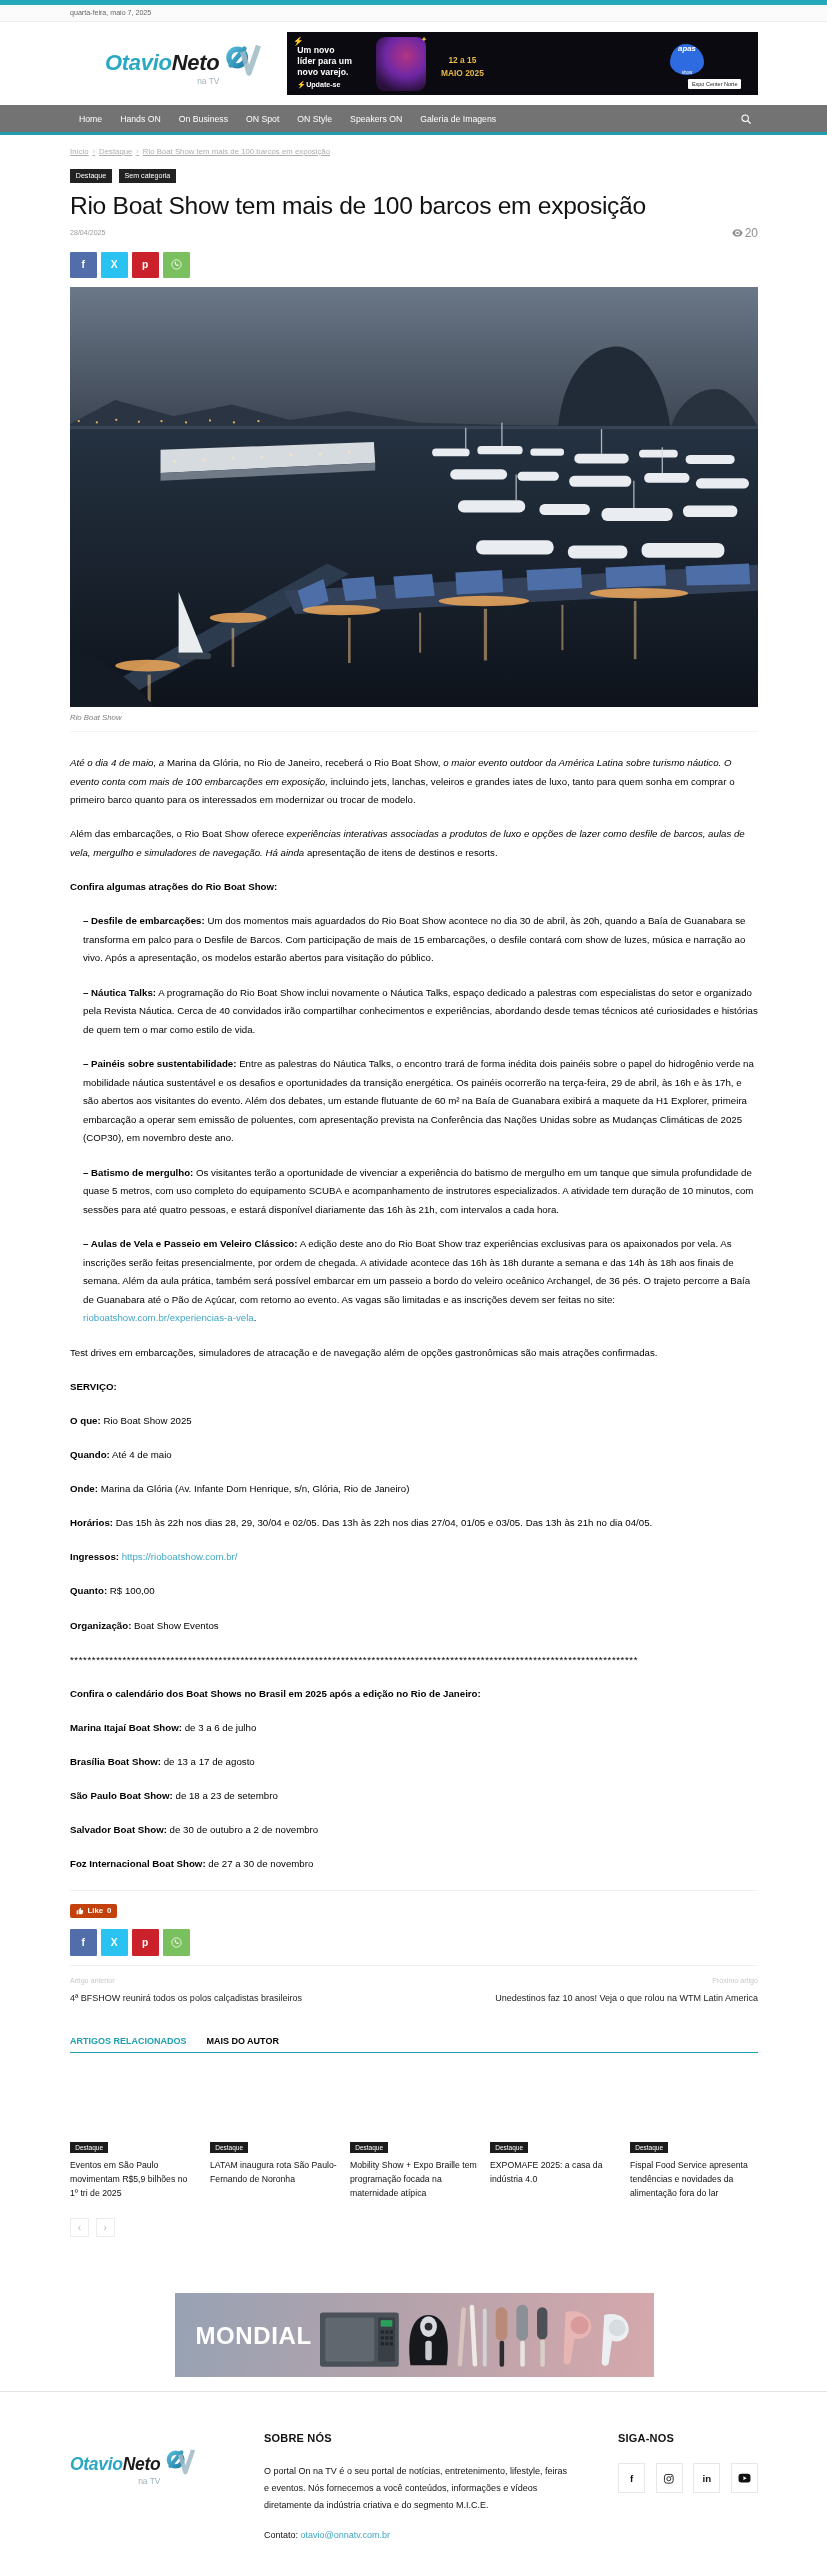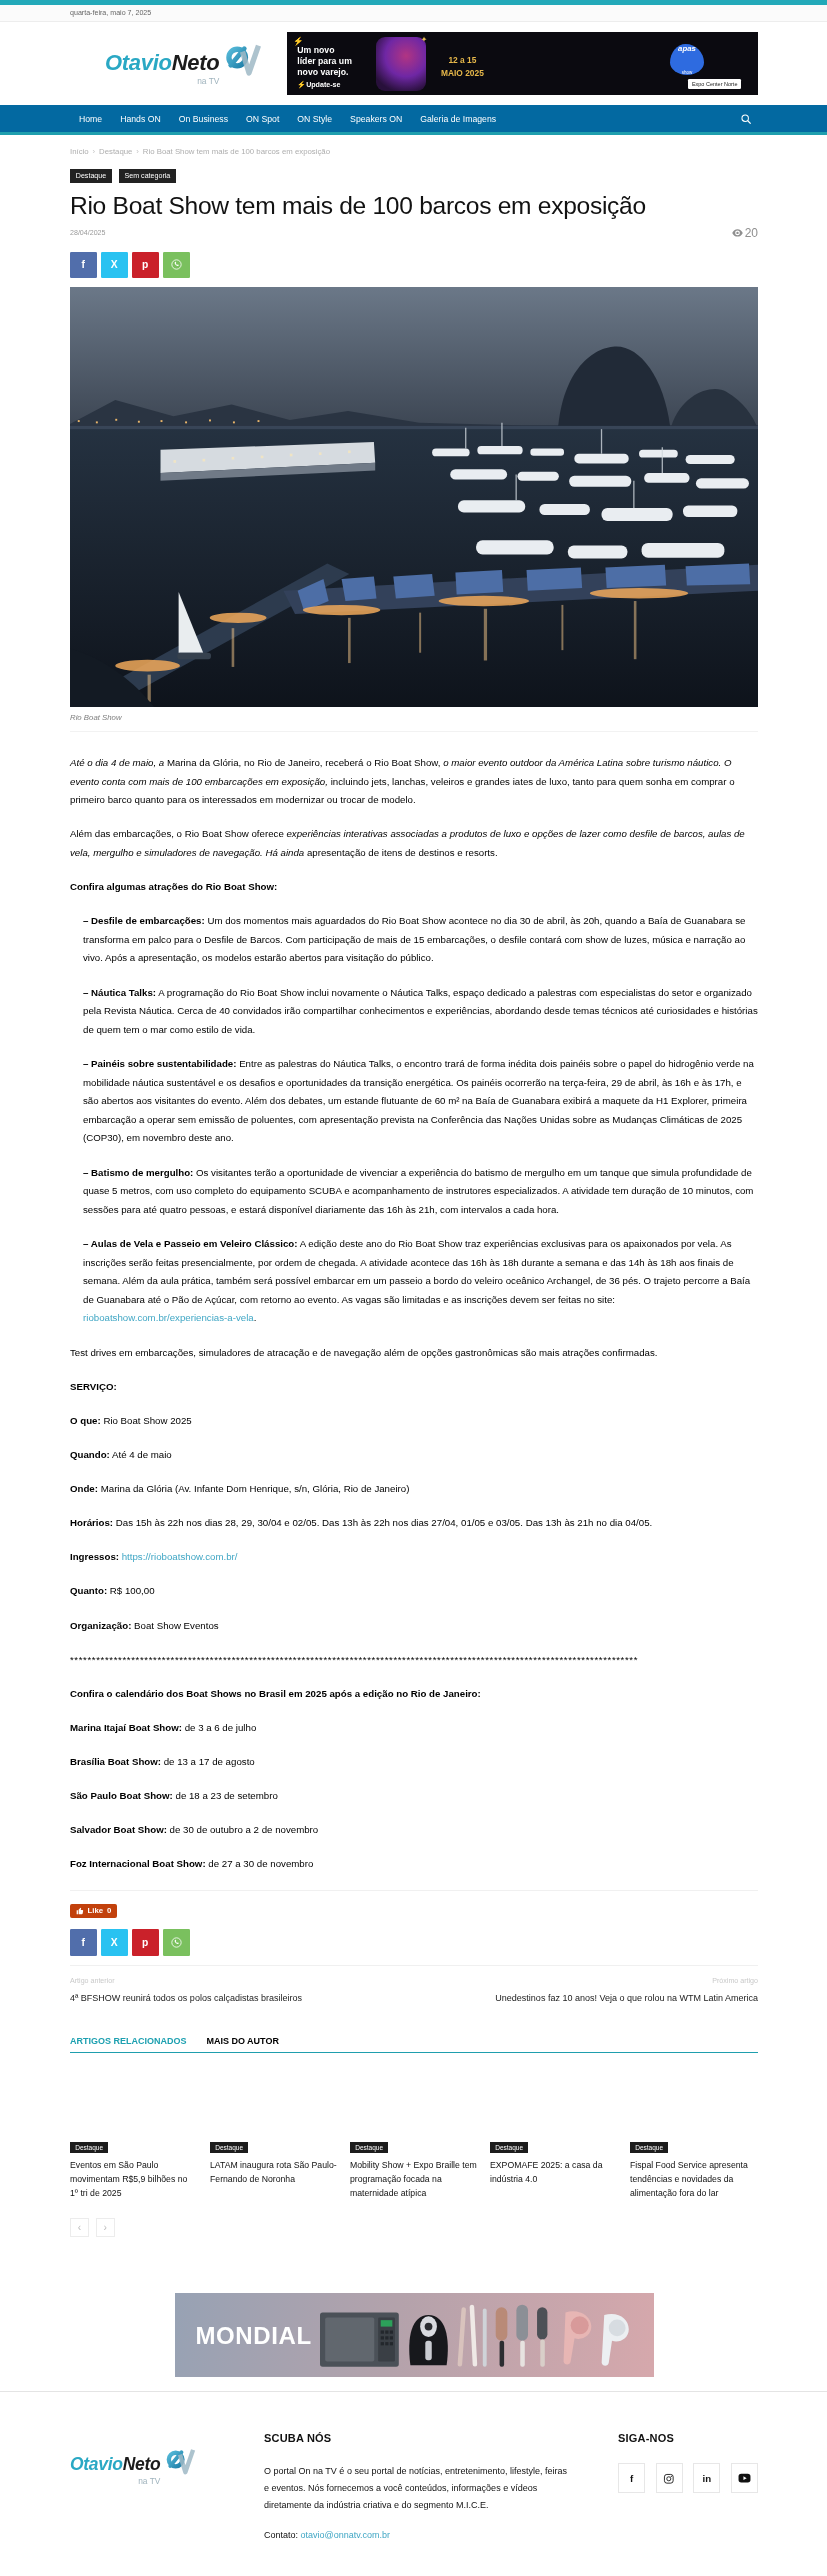--- a/index.html
+++ b/index.html
@@ -38,28 +38,28 @@
   .ad-figure:after { content:"✦"; color:#ffcf5c; position:absolute; right:-1.3px; top:-2.6px; font-size:7.8px; }
   .ad-dates { position:absolute; left:154px; top:22px; color:#e7b84a; font-weight:bold; text-align:center; font-size:8.4px; line-height:1.5; }
   .ad-pitch { position:absolute; left:213px; top:15.5px; width:155px; text-align:left; color:#d9dadf; font-size:7.4px; line-height:1.5;margin-top:44px; }
   .ad-brand { position:absolute; left:383px; top:11.6px; width:34px; height:31px; background:#2e6be0;
     border-radius:46% 54% 50% 50%/60% 60% 40% 40%; display:flex; flex-direction:column; align-items:center; justify-content:space-between; color:#fff; }
   .ad-brand .b1 { font-weight:bold; font-size:7.8px; font-style:italic; }
   .ad-brand .b2 { font-size:4.5px; margin-top:-0.6px; }
   .ad-venue { position:absolute; left:401px; top:47px; background:#fff; color:#222; font-size:5.5px; padding:1.9px 3.9px; border-radius:1.3px; white-space:nowrap; }
 
   
-  .main-nav { background:#0369a1; height:27px; }
+  .main-nav { background:#737373; height:27px; }
   .main-nav .container { display:flex; align-items:stretch; height:100%; }
   .nav-item { color:#fff; font-size:8.7px; display:flex; align-items:center; padding:0 9px; cursor:pointer; }
   .nav-search { margin-left:auto; display:flex; align-items:center; padding:0 6.5px; cursor:pointer; }
   .nav-accent { height:3.2px; background:#1f9fae; }
 
   
-  .breadcrumb { padding-top:11.6px; font-size:7.8px; color:#aeaeae; }
+  .breadcrumb { padding-top:11.6px; font-size:7.8px; color:#aeaeae;text-decoration:underline; }
   .breadcrumb a { color:#aeaeae; text-decoration:none; cursor:pointer; }
   .crumb-sep { margin:0 3.9px; color:#c4c4c4; }
   .badge-row { margin-top:13px; }
   .badge { display:inline-block; background:#222; color:#fff; font-size:7.1px; padding:2.6px 5.8px; margin-right:3.9px; cursor:pointer; }
   .post-title { font-size:24.6px; font-weight:500; color:#121212; margin:9px 0 6.5px; letter-spacing:-0.3px; }
   .meta-row { display:flex; align-items:center; font-size:7.1px; color:#9a9a9a; }
   .views { margin-left:auto; display:flex; align-items:center; gap:2px; color:#8f8f8f; font-size:12px; }
 
   
   .share-row { display:flex; gap:4.5px; margin:11.6px 0 9px; }
@@ -521,21 +521,21 @@
                 <stop offset="1" stop-color="#1f7fa8"></stop>
               </linearGradient>
             </defs>
           <circle cx="24" cy="24" r="14" fill="none" stroke="url(#lgB)" stroke-width="9"></circle>
           <line x1="13" y1="37" x2="36" y2="9" stroke="url(#lgB)" stroke-width="8" stroke-linecap="round"></line>
           <path d="M33 14 L44 50 L60 4" fill="none" stroke="#9fb8c6" stroke-width="9" stroke-linejoin="round" opacity="0.85"></path>
         </svg>
       </div>
     </div>
     <div class="f-about">
-      <div class="f-head">SCUBA NÓS</div>
+      <div class="f-head">SOBRE NÓS</div>
       <p class="f-text">O portal On na TV é o seu portal de notícias, entretenimento, lifestyle, feiras e eventos. Nós fornecemos a você conteúdos, informações e vídeos diretamente da indústria criativa e do segmento M.I.C.E.</p>
       <div class="f-contact"><span>Contato: </span><a class="lnk">otavio@onnatv.com.br</a></div>
     </div>
     <div class="f-follow">
       <div class="f-head">SIGA-NOS</div>
       <div class="f-social">
         <span class="f-sbox">
             <span>f</span>
           </span>
         <span class="f-sbox">

